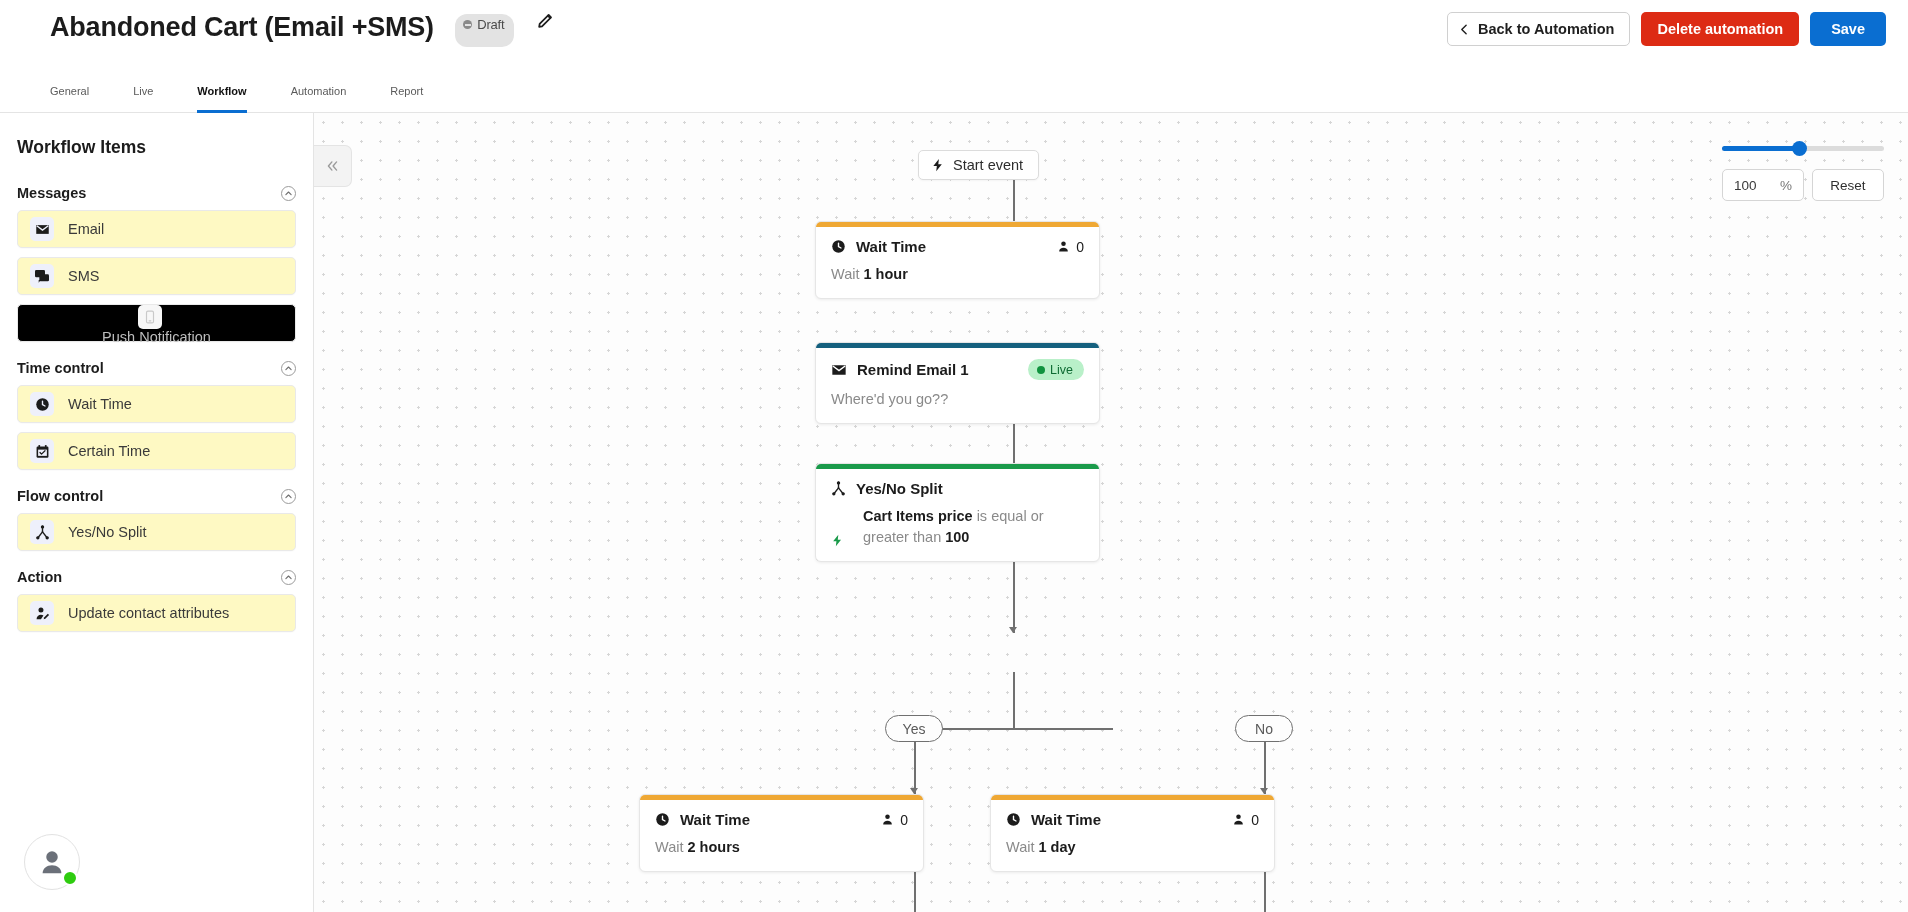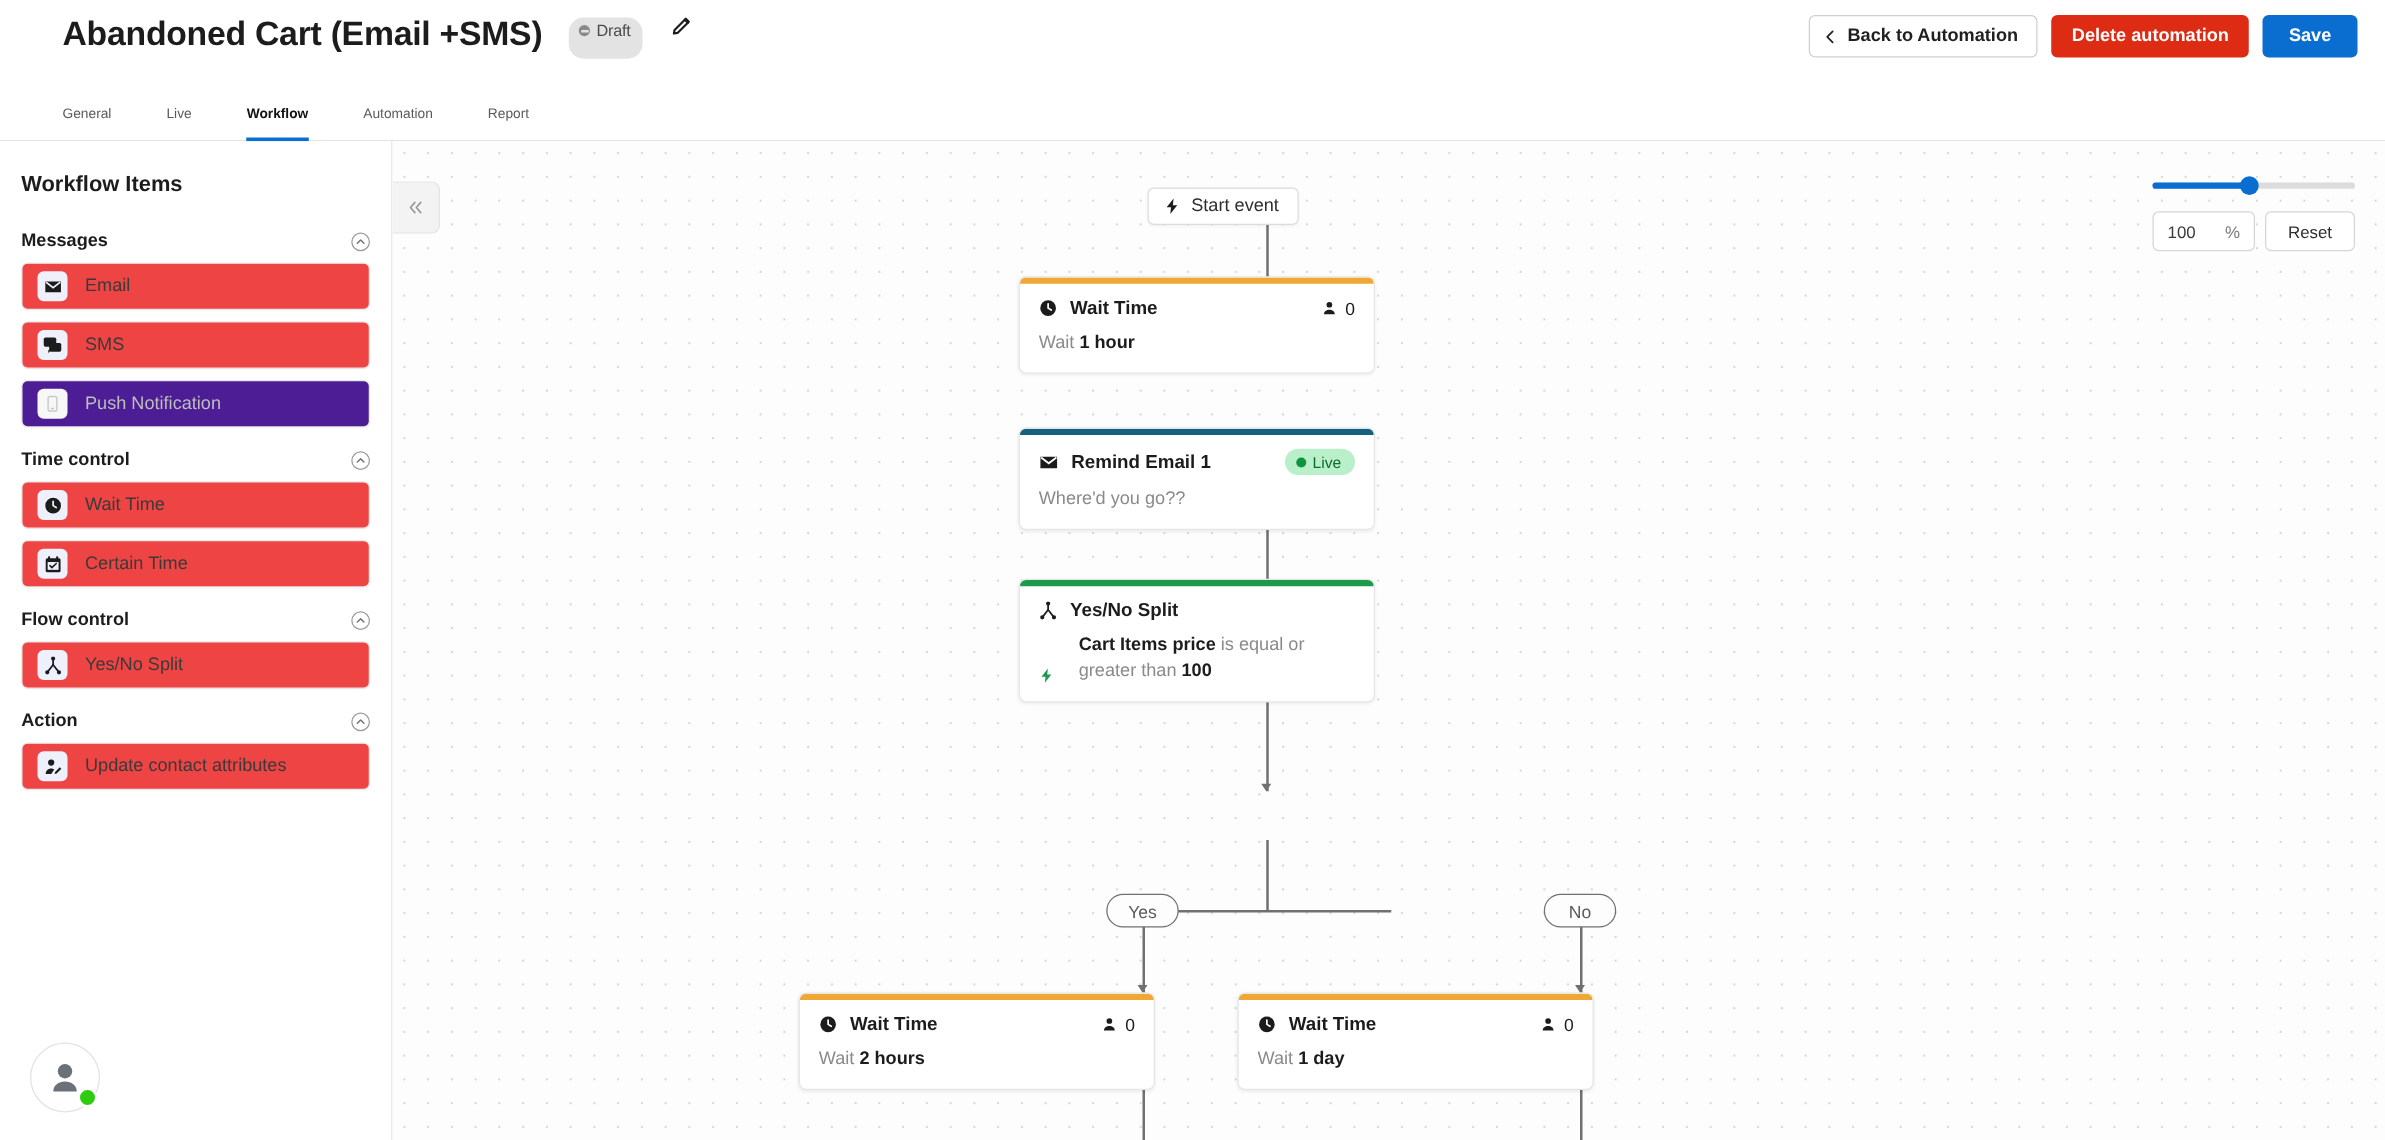--- a/index.html
+++ b/index.html
@@ -143,35 +143,35 @@
   }
   .chev-circle svg { display: block; }
   .item {
     height: 38px;
     border: 1px solid #e9e9e9;
     border-radius: 5px;
     display: flex;
     align-items: center;
     padding: 0 12px;
     margin-bottom: 9px;
-    background: #ef4444;
+    background: #fef9c3;
     cursor: grab;
     box-shadow: 0 1px 1px rgba(0,0,0,0.02);
   }
   .item-icon {
     width: 24px; height: 24px;
     background: #eef0fb;
     border-radius: 5px;
     display: flex; align-items: center; justify-content: center;
     margin-right: 14px;
     flex: none;
   }
   .item-icon.muted { background: #f7f7f7; }
   .item-label { font-size: 14.5px; color: #3a3a3a; }
-  .item.disabled { background: #4c1d95; cursor: default; }
+  .item.disabled { background: #000000; cursor: default; flex-direction: column; }
   .item.disabled .item-label { color: #bdbdbd; }
 
   
   .collapse-handle {
     position: absolute;
     left: 314px;
     top: 32px;
     width: 38px;
     height: 42px;
     background: #f3f3f3;

